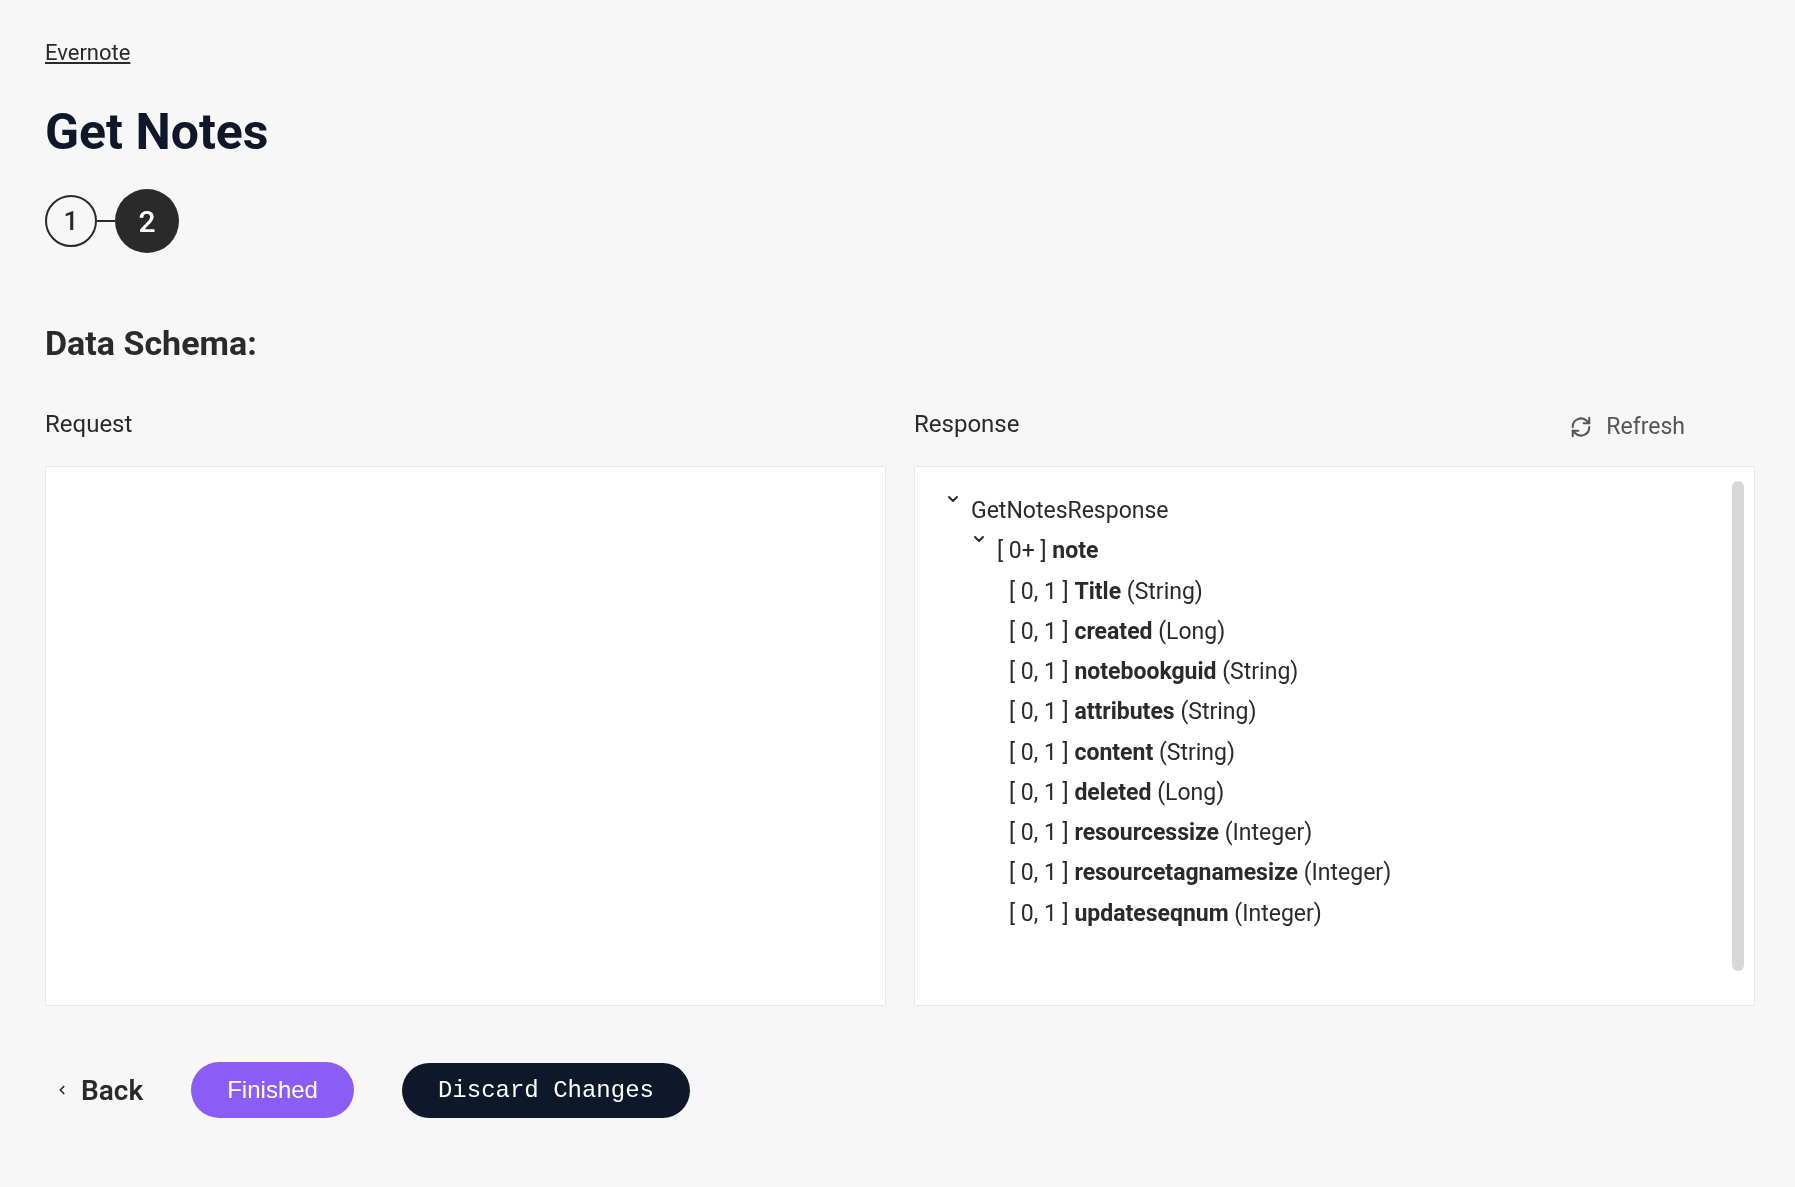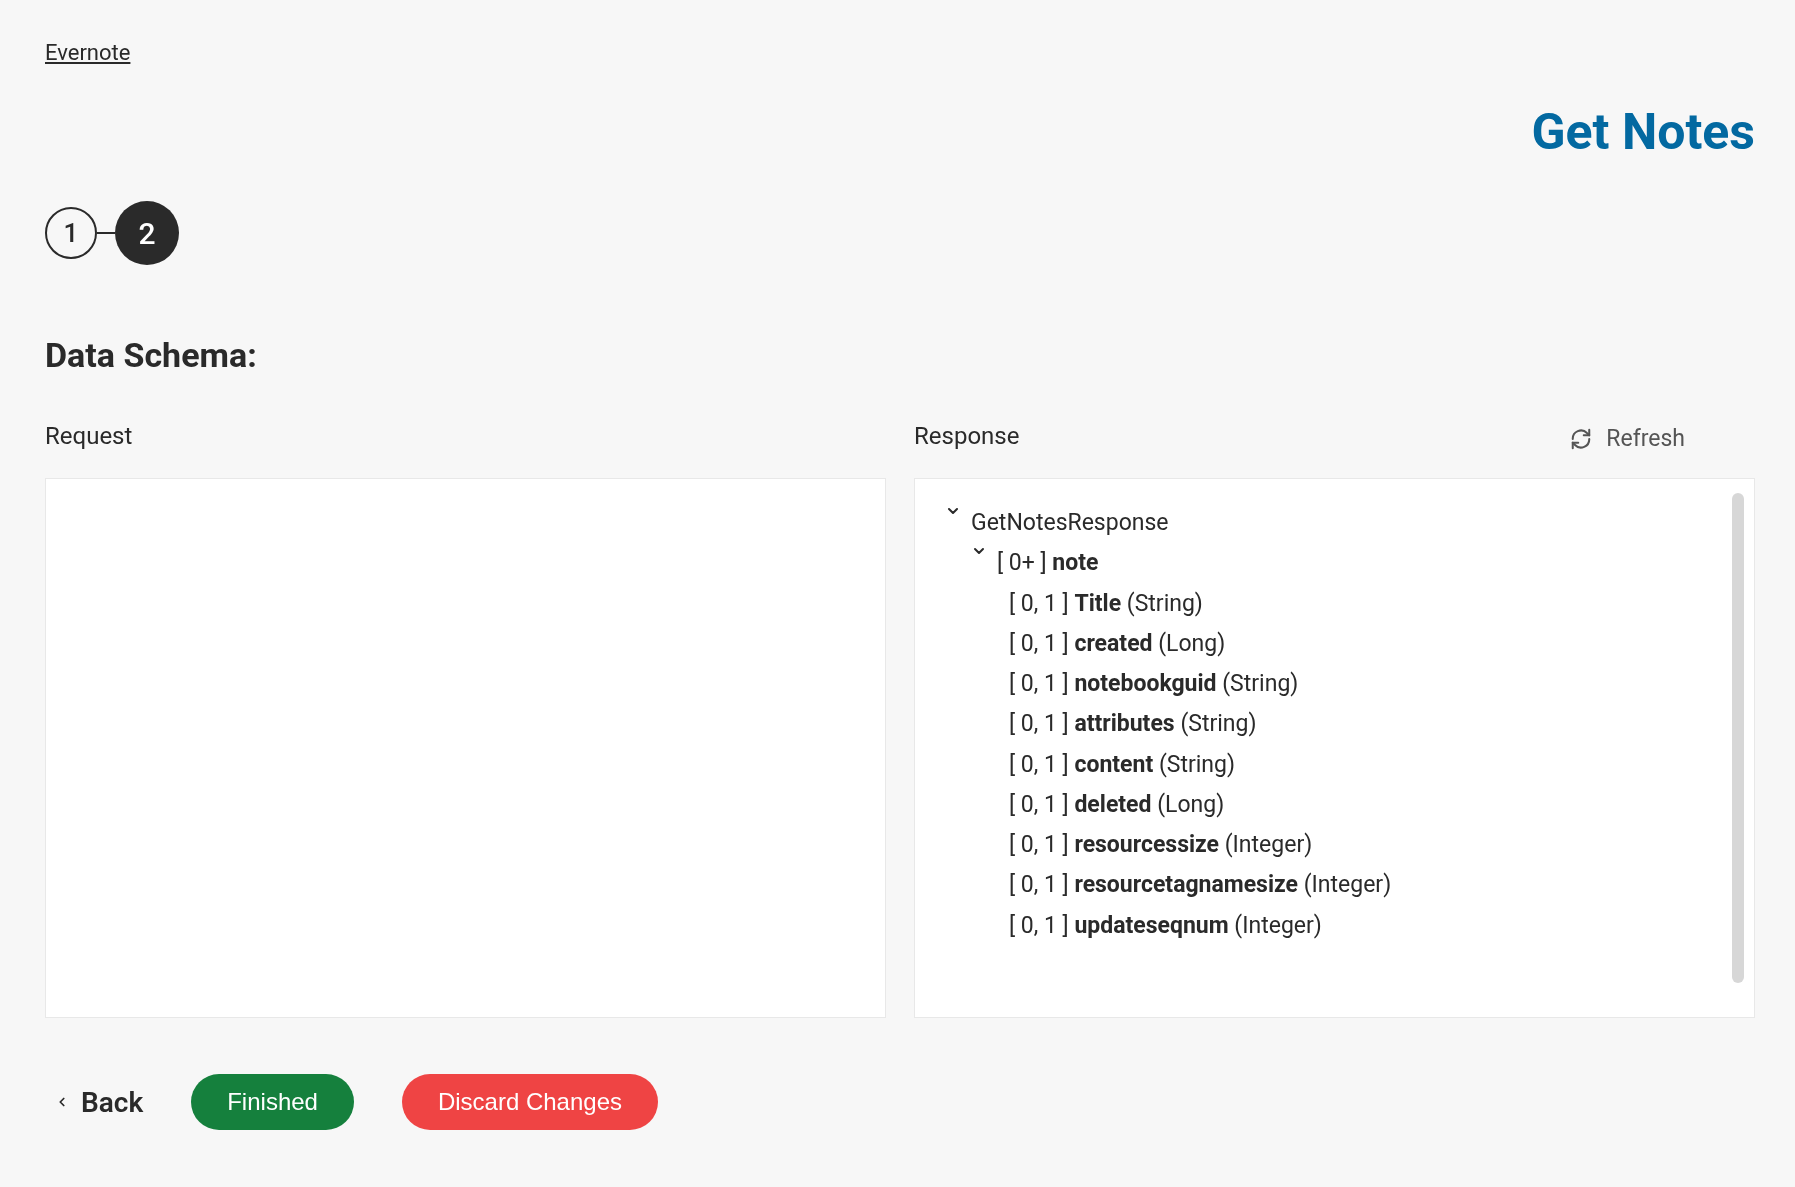--- a/index.html
+++ b/index.html
@@ -17,23 +17,22 @@
     font-size: 22px;
     text-decoration: underline;
     color: #2a2a2a;
     cursor: pointer;
     display: inline-block;
     margin-bottom: 38px;
   }
   .page-title {
     font-size: 50px;
     font-weight: 700;
-    color: #0369a1;
-    margin-bottom: 40px;
-    text-align: right;
+    color: #0f172a;
+    margin-bottom: 28px;
   }
   .stepper {
     display: flex;
     align-items: center;
     margin-bottom: 70px;
   }
   .step-circle {
     width: 52px;
     height: 52px;
     border-radius: 50%;
@@ -162,22 +161,22 @@
   }
   .btn {
     border: none;
     border-radius: 999px;
     padding: 14px 36px;
     font-size: 24px;
     font-weight: 500;
     cursor: pointer;
     color: #fff;
   }
-  .btn-primary { background: #15803d; }
-  .btn-secondary { background: #ef4444; }
+  .btn-primary { background: #8b5cf6; }
+  .btn-secondary { background: #0f172a; font-family: Liberation Mono, monospace; }
 </style>
 </head>
 <body>
 
 <div class="page">
 
   <a class="breadcrumb">Evernote</a>
 
   <h1 class="page-title">Get Notes</h1>
 

